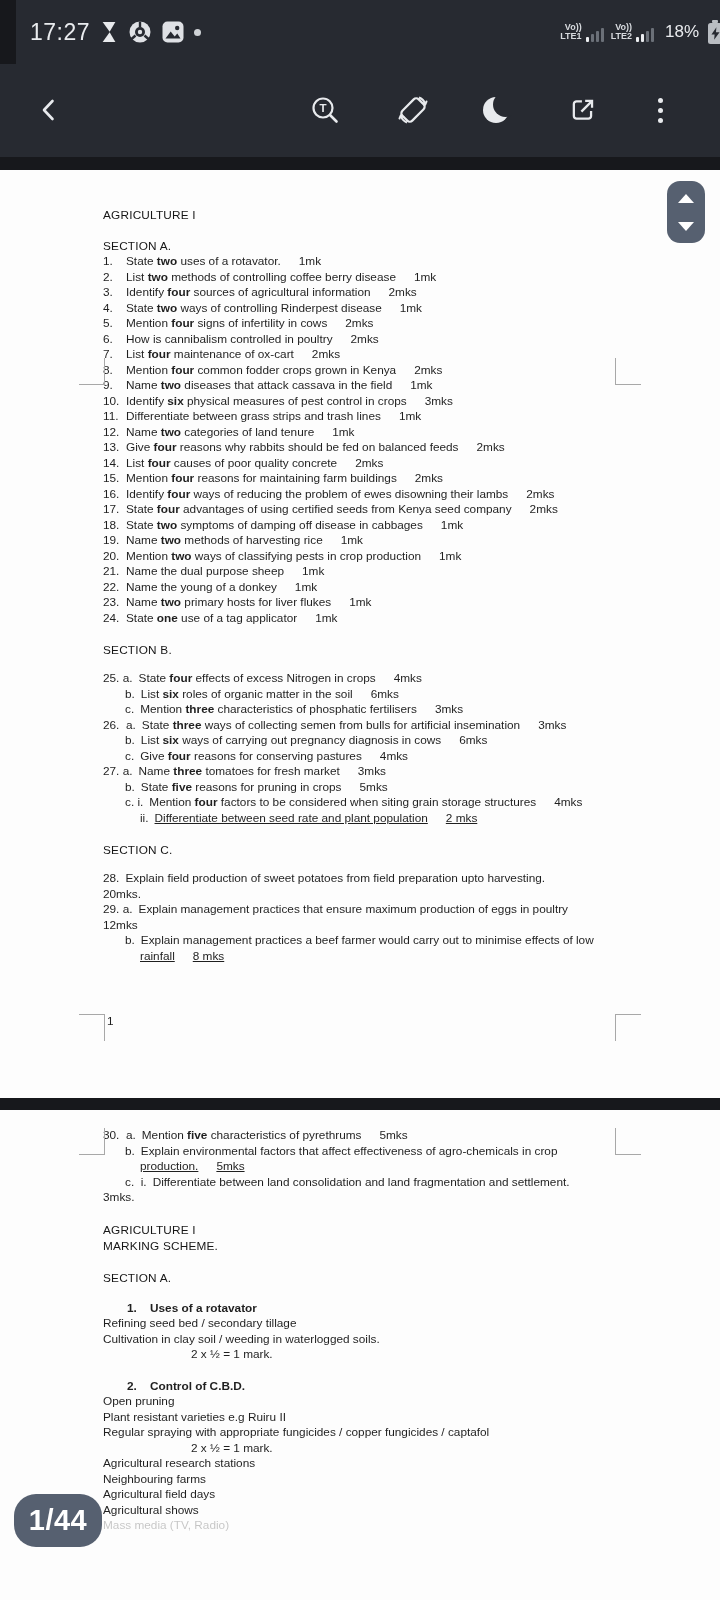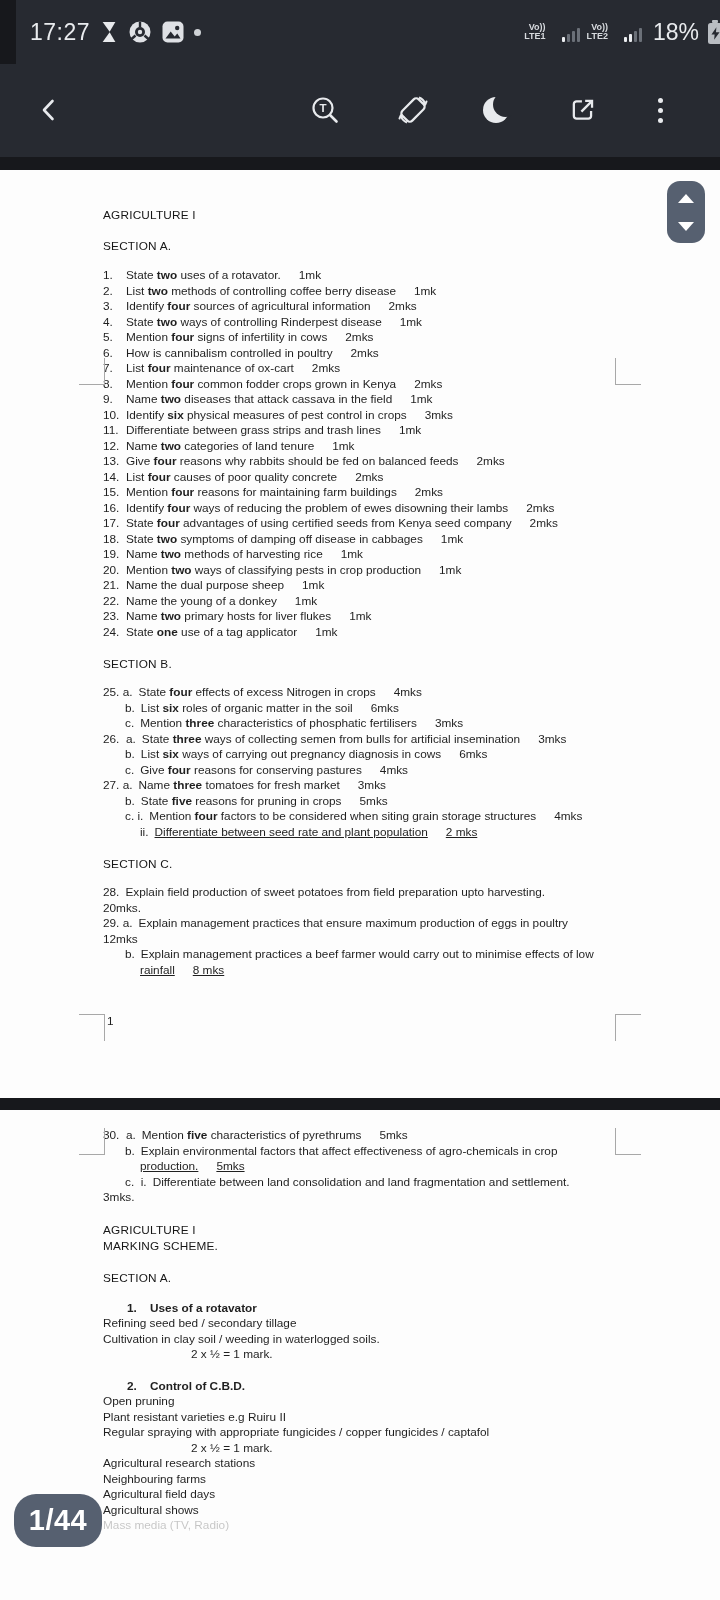--- a/index.html
+++ b/index.html
@@ -5,27 +5,27 @@
   * { margin:0; padding:0; box-sizing:border-box; }
   html,body { width:720px; height:1600px; overflow:hidden; background:#17181c;
               font-family:"Liberation Sans","DejaVu Sans",sans-serif; }
 
   
   .status-bar { position:absolute; left:16px; top:0; width:720px; height:64px;
                 background:#272a31; display:flex; align-items:center; padding:2px 14px; }
   .sb-left { display:flex; align-items:center; gap:9px; }
   .sb-time { color:#e9ebee; font-size:23px; letter-spacing:.5px; }
   .sb-right { margin-left:auto; display:flex; align-items:center; gap:7px; }
-  .net { display:flex; align-items:flex-end; gap:16px; }
+  .net { display:flex; align-items:flex-end; gap:4px; }
   .net-lbl { text-align:right; color:#d7dade; font-size:9px; line-height:9.5px; font-weight:700; }
   .bars { display:flex; align-items:flex-end; gap:2px; height:15px; }
   .bars span { width:3px; border-radius:1px; background:#6b7078; display:block; }
   .bars .b1{height:5px;} .bars .b2{height:8px;} .bars .b3{height:11px;} .bars .b4{height:14px;}
   .bars span.on { background:#eceef1; }
-  .sb-pct { color:#e9ebee; font-size:23px; margin-left:4px; }
+  .sb-pct { color:#e9ebee; font-size:17px; margin-left:4px; }
   .battery { position:relative; width:14px; height:24px; margin-left:2px; }
   .battery .tip { position:absolute; top:0; left:4px; width:6px; height:3px; background:#b9bdc2; border-radius:1px; }
   .battery .body { position:absolute; top:3px; left:0; width:14px; height:21px; background:#b9bdc2; border-radius:2.5px;
                    display:flex; align-items:center; justify-content:center; }
   .statusbar-dot { width:7px; height:7px; border-radius:50%; background:#cfd2d6; }
 
   .toolbar { position:absolute; left:0; top:64px; width:720px; height:93px; background:#272a31; }
   .tb-btn { position:absolute; top:21px; width:50px; height:50px; display:flex;
             align-items:center; justify-content:center; background:transparent; border:none; }
   .moon-wrap { position:relative; width:30px; height:30px; overflow:hidden; }
@@ -37,21 +37,21 @@
   
   .viewer { position:absolute; left:0; top:157px; width:720px; height:1443px; background:#17181c; }
   .page { position:absolute; left:0; width:720px; background:#fdfdfd; overflow:hidden; }
   .page-1 { top:13px;  height:928px; }
   .page-2 { top:953px; height:552px; }
 
   .doc { color:#1f1f1f; font-size:11.8px; line-height:15.5px; }
   .p1-content { padding:37px 24px 0 103px; }
   .p2-content { padding:18px 24px 0 103px; }
   .doc-h { white-space:nowrap; line-height:16px; color:#161616; letter-spacing:.2px; }
-  .gap15 { margin-top:15px; } .gap16 { margin-top:16px; } .gap14 { margin-top:14px; } .gap13 { margin-top:13px; }
+  .gap15 { margin-top:15px; } .gap16 { margin-top:16px; } .gap14 { } .gap13 { margin-top:13px; }
 
   .dline { white-space:nowrap; line-height:15.5px; }
   .dline.ind1 { padding-left:22px; }
   .dline.ind2 { padding-left:37px;text-decoration:underline; }
   .qnum { display:inline-block; width:23px; }
   .qlbl { display:inline-block; margin-right:6px; white-space:pre; }
   .qtxt b { font-weight:700; }
   .qmk { margin-left:18px; }
   .formula { padding-left:88px; }
   .ans-head { font-weight:700;margin-left:24px; }

